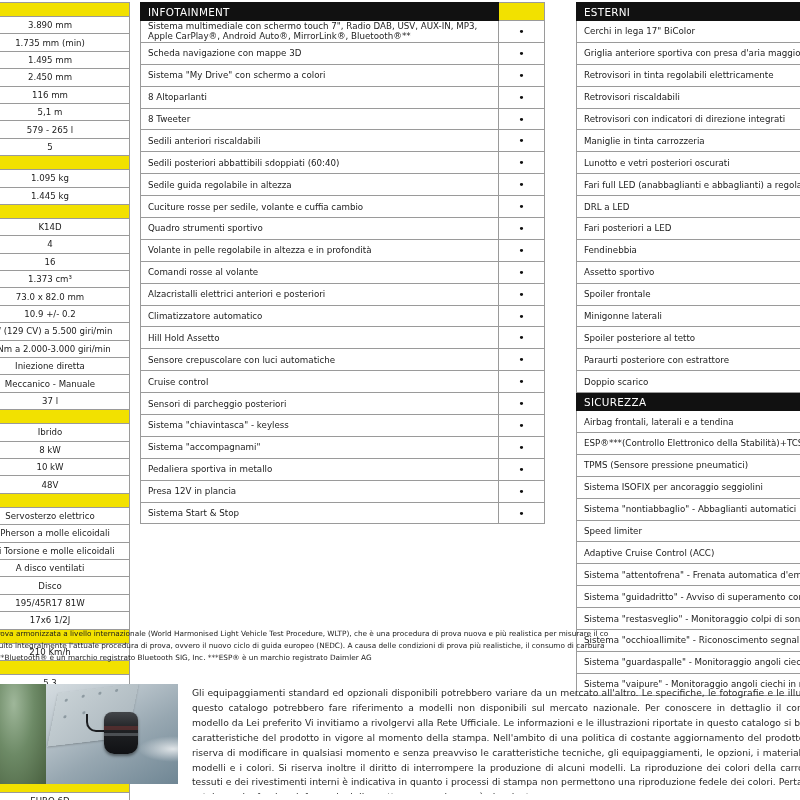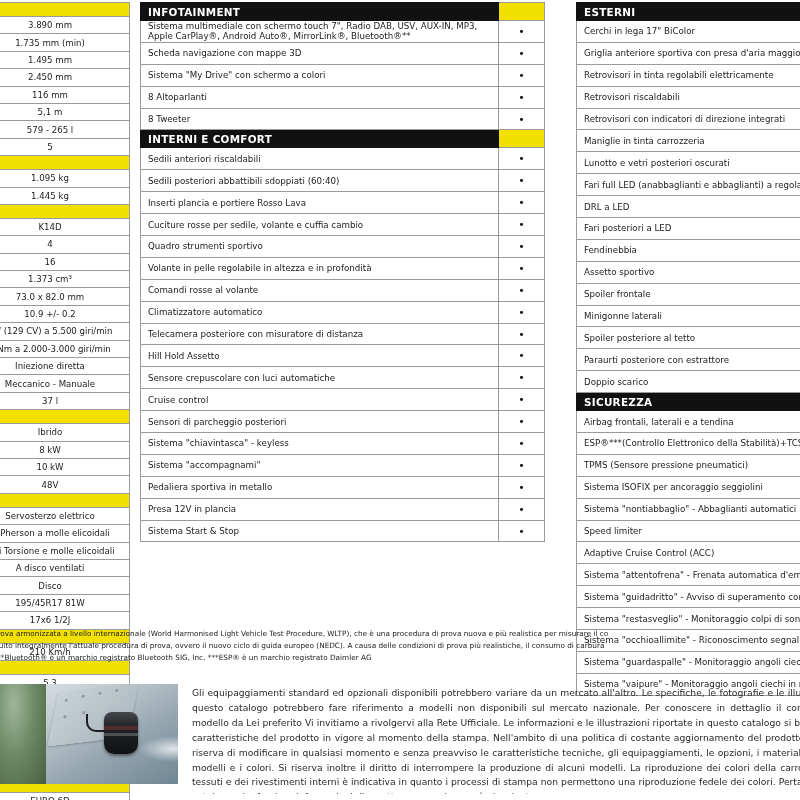--- a/index.html
+++ b/index.html
@@ -28,21 +28,21 @@
     border: 1px solid #9a9a9a;
     padding: 0 5px;
     vertical-align: middle;
     background: #fff;
     overflow: hidden;
     white-space: nowrap;
   }
   .hdr-black td {
     background: #111111 !important;
     color: #ffffff;
-    font-weight: bold;
+    font-weight: normal;
     letter-spacing: 0.3px;
     border-color: #111111;
     margin-left: 25px;
   }
   .dot-cell {
     text-align: center;
     font-size: 11px;
     line-height: 1;
     color: #111;
   }
@@ -379,58 +379,54 @@
         <td class="dot-cell">•</td>
       </tr>
       <tr>
         <td class="lbl">8 Altoparlanti</td>
         <td class="dot-cell">•</td>
       </tr>
       <tr>
         <td class="lbl">8 Tweeter</td>
         <td class="dot-cell">•</td>
       </tr>
-      <tr class="hdr-black">
-        <td>INTERNI E COMFORT</td>
-        <td class="dot-cell"></td>
-      </tr>
       <tr>
         <td class="lbl">Sedili anteriori riscaldabili</td>
         <td class="dot-cell">•</td>
       </tr>
       <tr>
         <td class="lbl">Sedili posteriori abbattibili sdoppiati (60:40)</td>
         <td class="dot-cell">•</td>
       </tr>
       <tr>
-        <td class="lbl">Inserti plancia e portiere Rosso Lava</td>
+        <td class="lbl">Sedile guida regolabile in altezza</td>
         <td class="dot-cell">•</td>
       </tr>
       <tr>
         <td class="lbl">Cuciture rosse per sedile, volante e cuffia cambio</td>
         <td class="dot-cell">•</td>
       </tr>
       <tr>
         <td class="lbl">Quadro strumenti sportivo</td>
         <td class="dot-cell">•</td>
       </tr>
       <tr>
         <td class="lbl">Volante in pelle regolabile in altezza e in profondità</td>
         <td class="dot-cell">•</td>
       </tr>
       <tr>
         <td class="lbl">Comandi rosse al volante</td>
         <td class="dot-cell">•</td>
       </tr>
       <tr>
+        <td class="lbl">Alzacristalli elettrici anteriori e posteriori</td>
+        <td class="dot-cell">•</td>
+      </tr>
+      <tr>
         <td class="lbl">Climatizzatore automatico</td>
-        <td class="dot-cell">•</td>
-      </tr>
-      <tr>
-        <td class="lbl">Telecamera posteriore con misuratore di distanza</td>
         <td class="dot-cell">•</td>
       </tr>
       <tr>
         <td class="lbl">Hill Hold Assetto</td>
         <td class="dot-cell">•</td>
       </tr>
       <tr>
         <td class="lbl">Sensore crepuscolare con luci automatiche</td>
         <td class="dot-cell">•</td>
       </tr>

